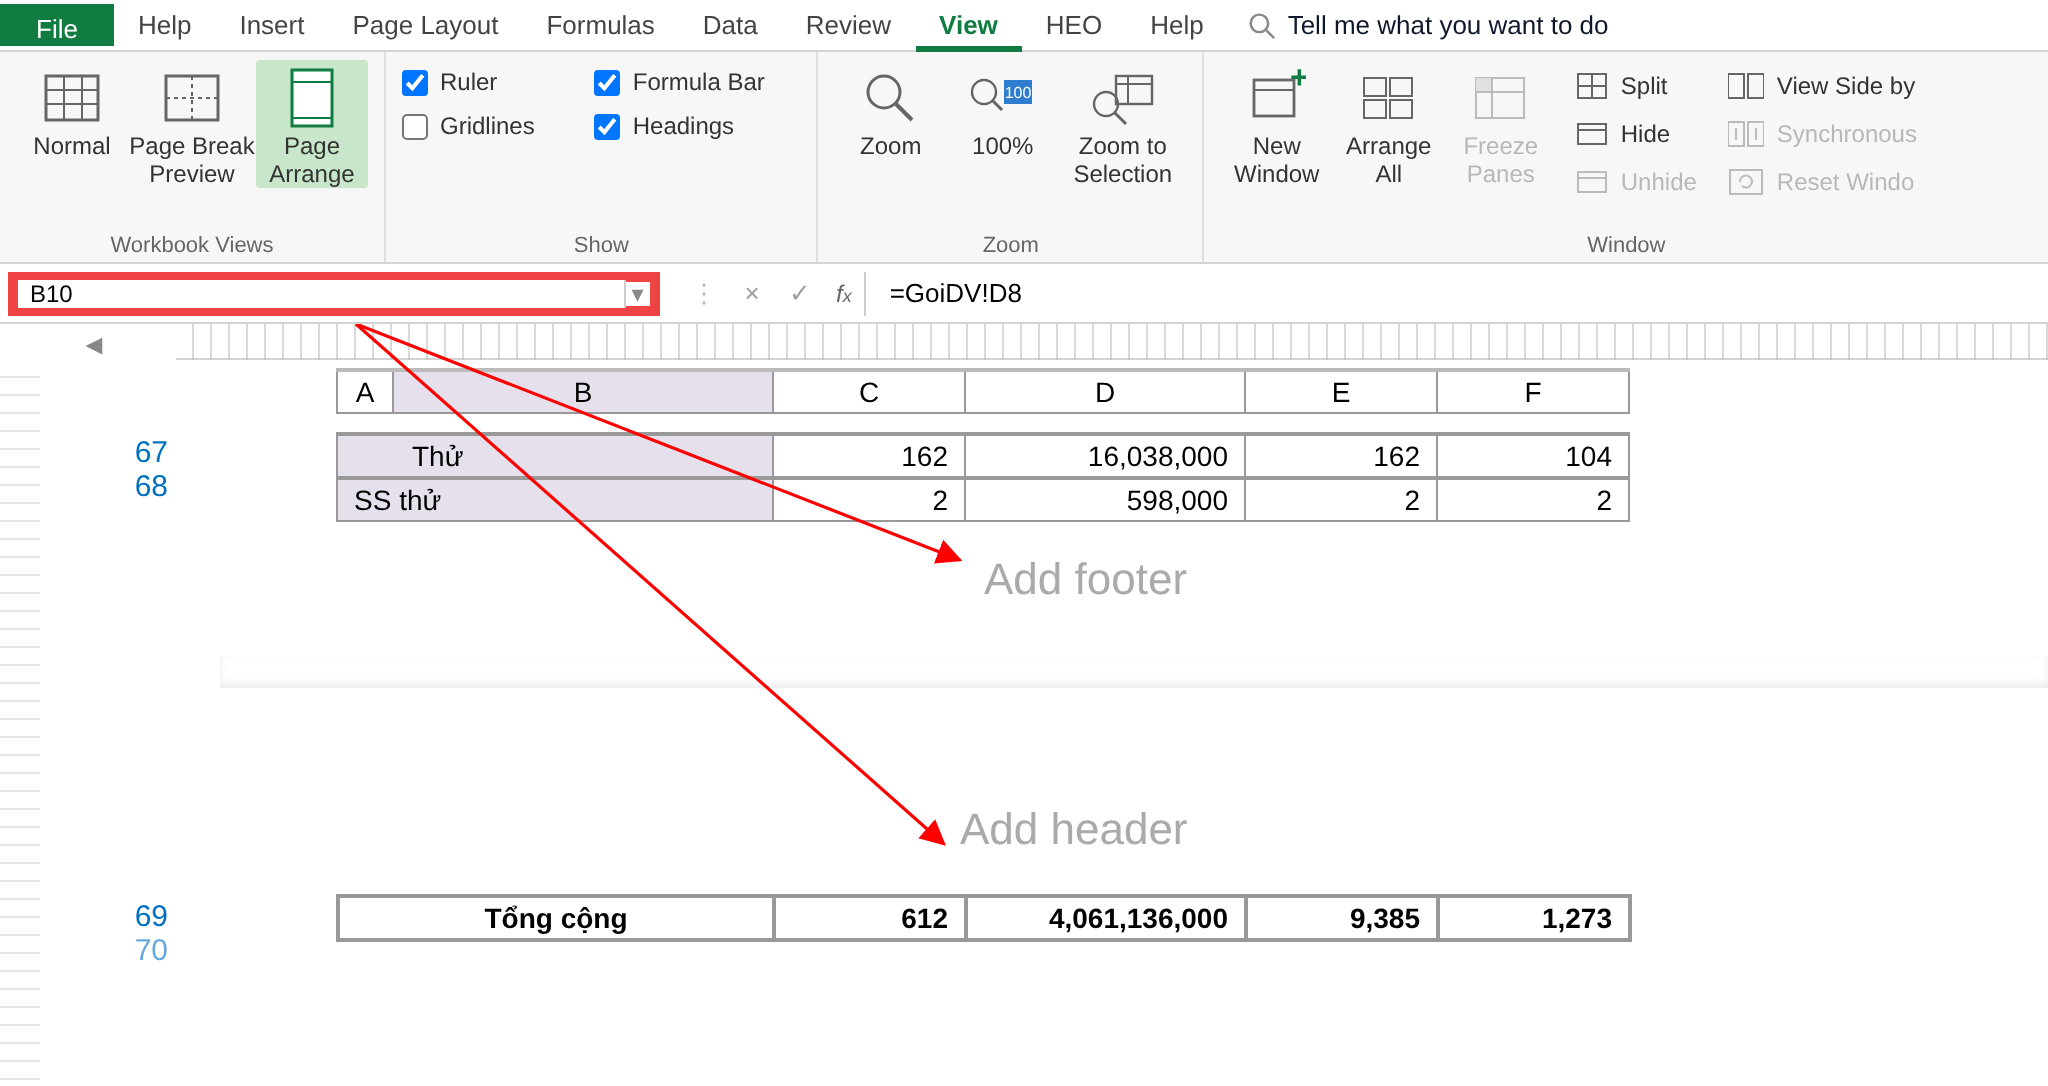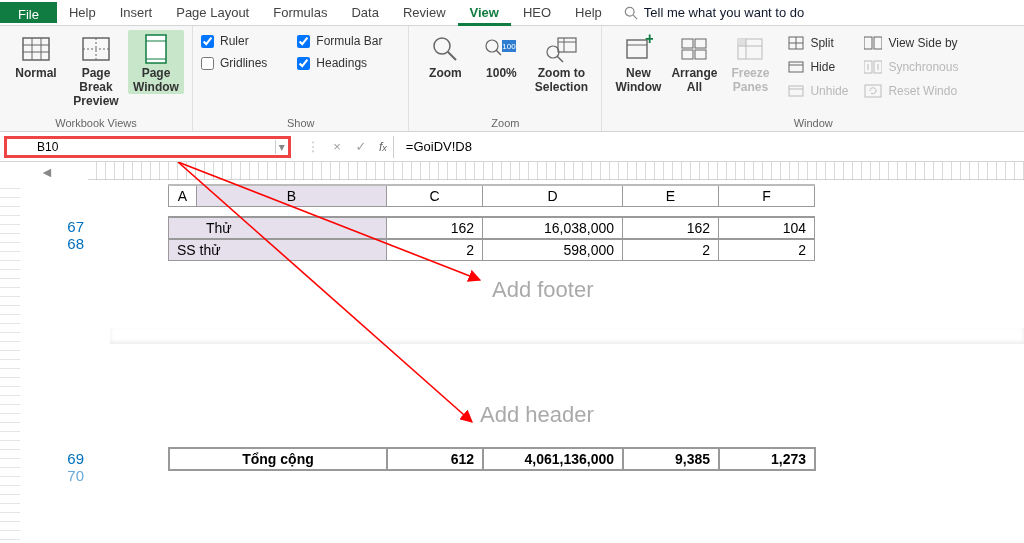--- a/index.html
+++ b/index.html
@@ -14,32 +14,32 @@
 
   
   .ribbon { display: flex; height: 106px; border-bottom: 1px solid #d4d4d4; background: #f7f7f7; }
   .group { border-right: 1px solid #e0e0e0; padding: 4px 8px 0 8px; display: flex; flex-direction: column; }
   .group-body { flex: 1; display: flex; align-items: flex-start; }
   .group-label { text-align: center; color: #666; font-size: 11px; padding: 2px 0; }
   .big-btn { width: 64px; text-align: center; font-size: 12px; color: #333; cursor: pointer; padding-top: 2px; }
   .big-btn.narrow { width: 56px; }
   .big-btn.highlight { background: #c8e6c9; border-radius: 2px; }
   .big-btn .ico { height: 34px; display: flex; align-items: center; justify-content: center; }
-  .big-btn .lbl { line-height: 14px; font-weight: bold; }
+  .big-btn .lbl { line-height: 14px; }
   .checks { padding-top: 4px; display: flex; flex-direction: column; gap: 8px; padding-right: 18px; font-size: 12px; color: #333; }
   .chk { display: flex; align-items: center; gap: 6px; }
   .chk input { margin: 0; }
   .mini-col { display: flex; flex-direction: column; gap: 2px; padding-top: 2px; padding-left: 4px; font-size: 12px; color: #333; }
   .mini-item { display: flex; align-items: center; gap: 6px; height: 22px; padding: 0 6px; cursor: pointer; white-space: nowrap; }
   .mini-item svg { flex-shrink: 0; }
   .disabled { color: #b8b8b8; }
 
   
   .fx-bar { display: flex; align-items: center; height: 30px; border-bottom: 1px solid #d4d4d4; }
-  .namebox { width: 287px; height: 22px; border: 3px solid #ef4444; margin: 0 4px; display: flex; align-items: center; padding-left: 24px; }
+  .namebox { width: 326px; height: 22px; border: 5px solid #ef4444; margin: 0 4px; display: flex; align-items: center; }
   .namebox input { border: 0; outline: 0; padding: 0 6px; font-size: 12px; width: 100%; }
   .namebox .dd { width: 14px; text-align: center; color: #888; border-left: 1px solid #ccc; }
   .fx-btns { display: flex; align-items: center; color: #9e9e9e; gap: 0; margin-left: 6px; }
   .fx-btns span { width: 24px; text-align: center; font-size: 13px; }
   .fx-label { font-style: italic; color: #666; margin: 0 6px 0 6px; }
   .fx-input { display: flex; align-items: center; position: relative; }
   .fx-input input { border: 0; outline: 0; font-size: 13px; width: 300px; padding-left: 6px; }
   .fx-sep { height: 22px; border-left: 1px solid #ccc; margin-right: 6px; }
 
   
@@ -123,21 +123,21 @@
       </div>
       <div class="big-btn narrow highlight">
         <div class="ico">
             <svg width="26" height="32">
               <rect x="3" y="2" width="20" height="28" fill="#fff" stroke="#107c41" stroke-width="1.5"></rect>
               <line x1="3" y1="8" x2="23" y2="8" stroke="#107c41"></line>
               <line x1="3" y1="26" x2="23" y2="26" stroke="#107c41"></line>
             </svg>
           </div>
         <div class="lbl" style="white-space:pre-line;">Page
-Window</div>
+Arrange</div>
       </div>
     </div>
     <div class="group-label">Workbook Views</div>
   </div>
 
   <div class="group">
     <div class="group-body" style="gap:12px;">
       <div class="checks">
         <label class="chk">
             <input type="checkbox" checked="" style="">

